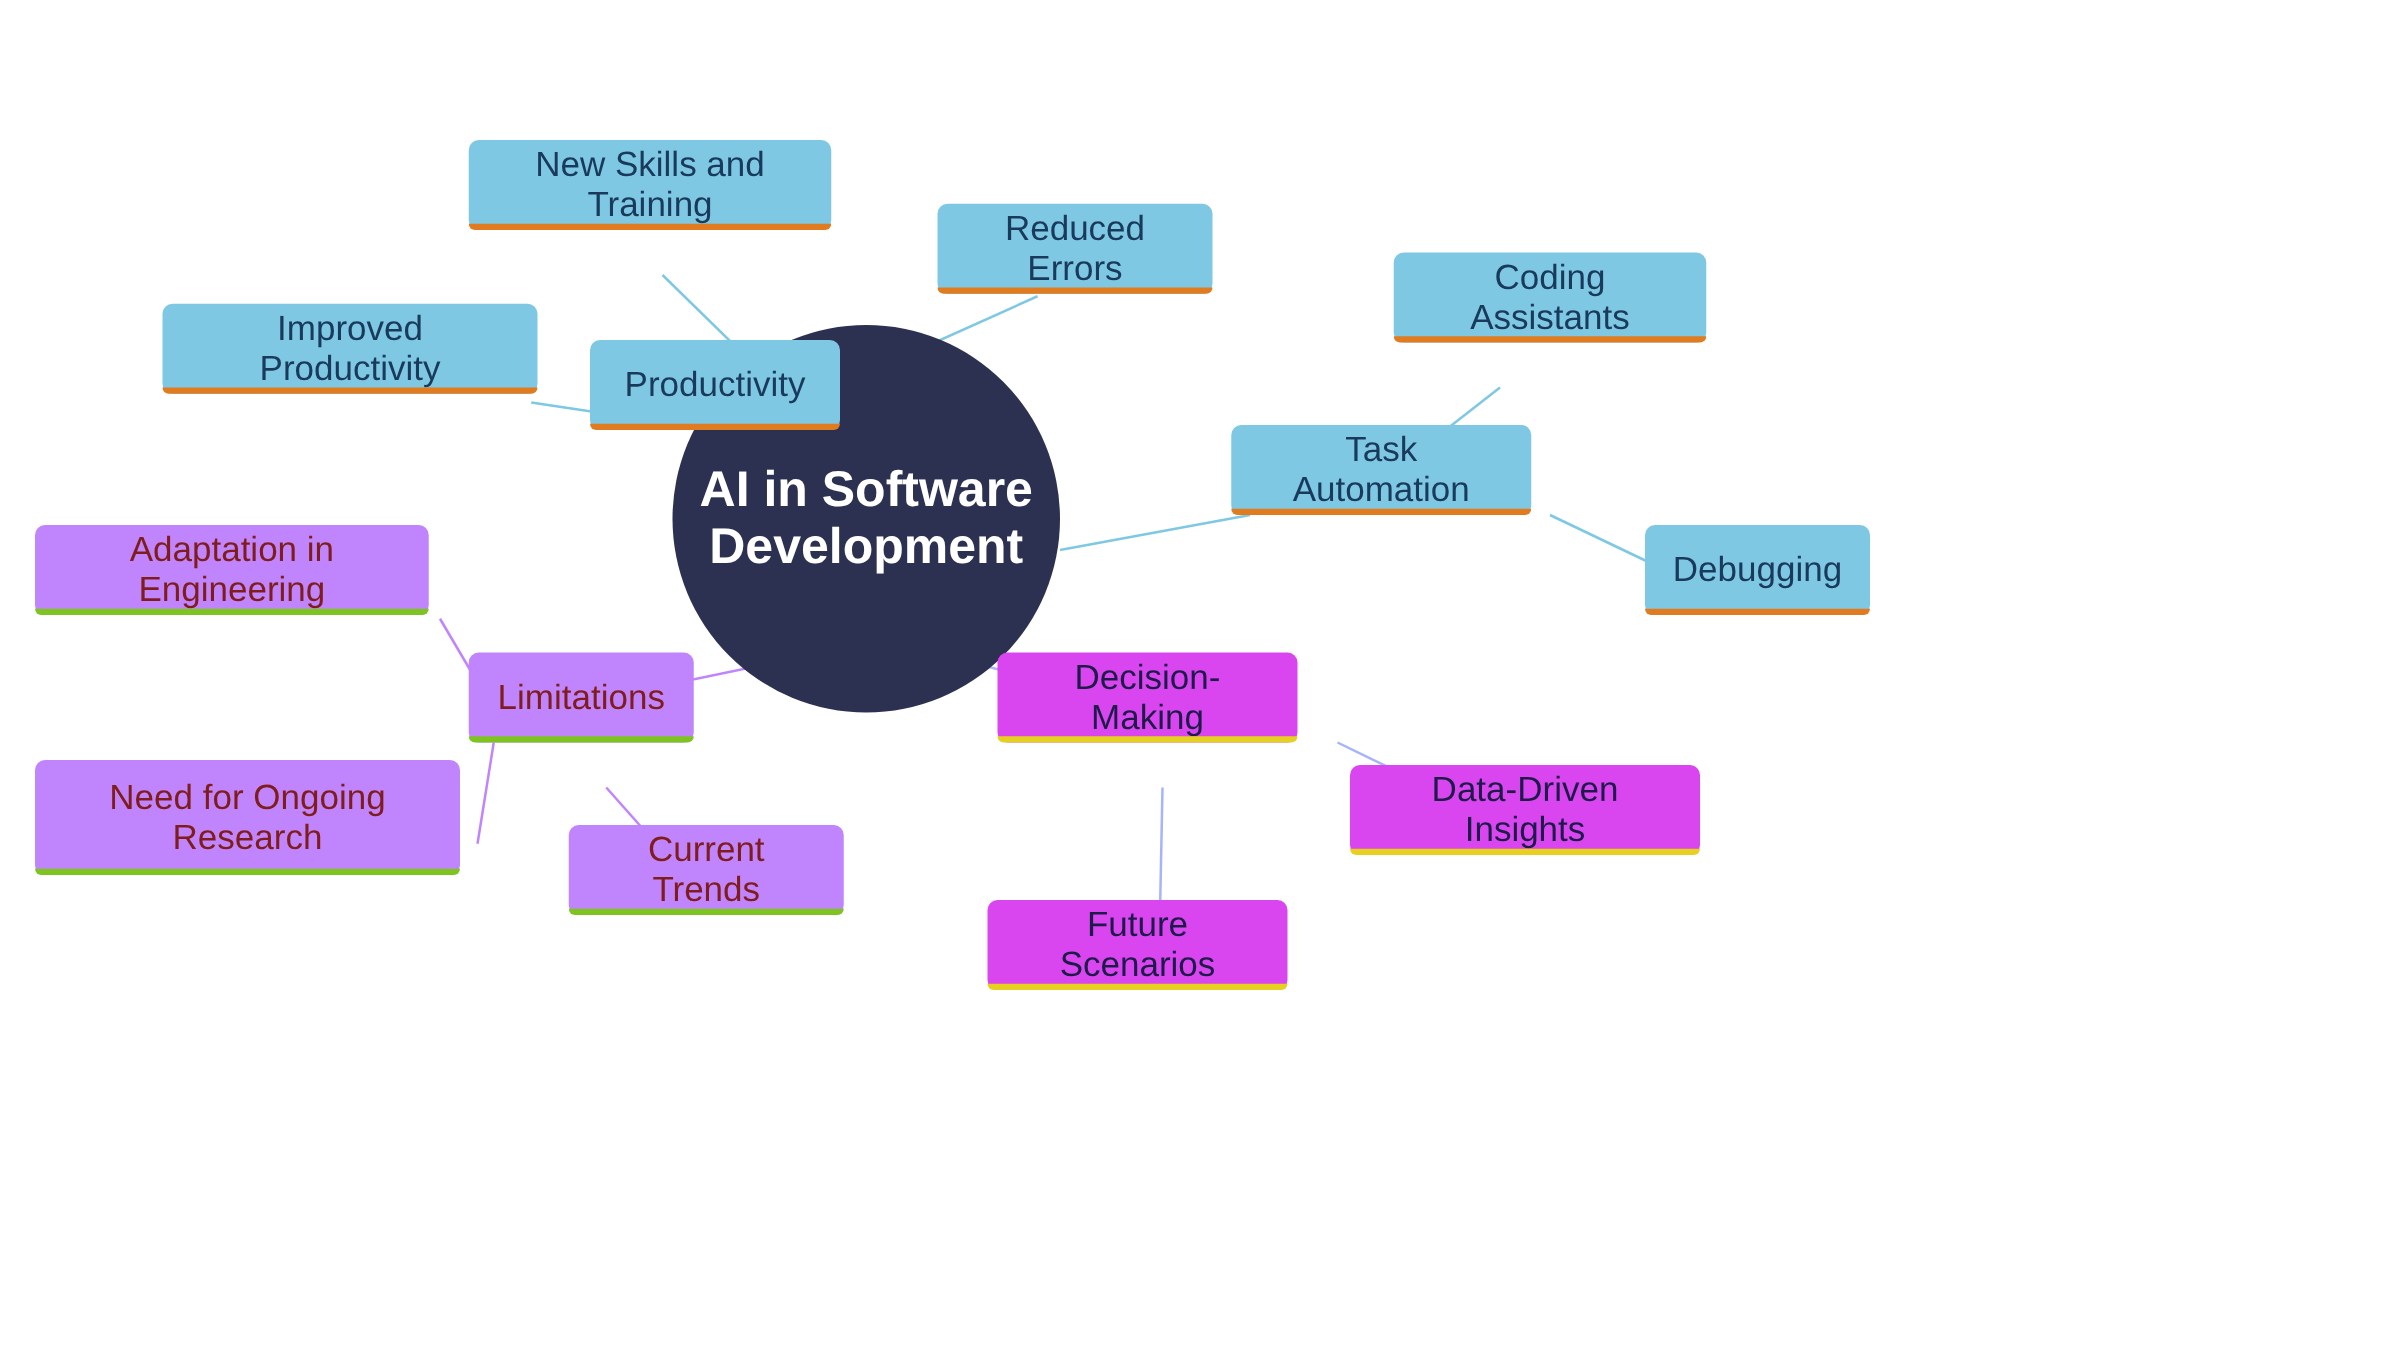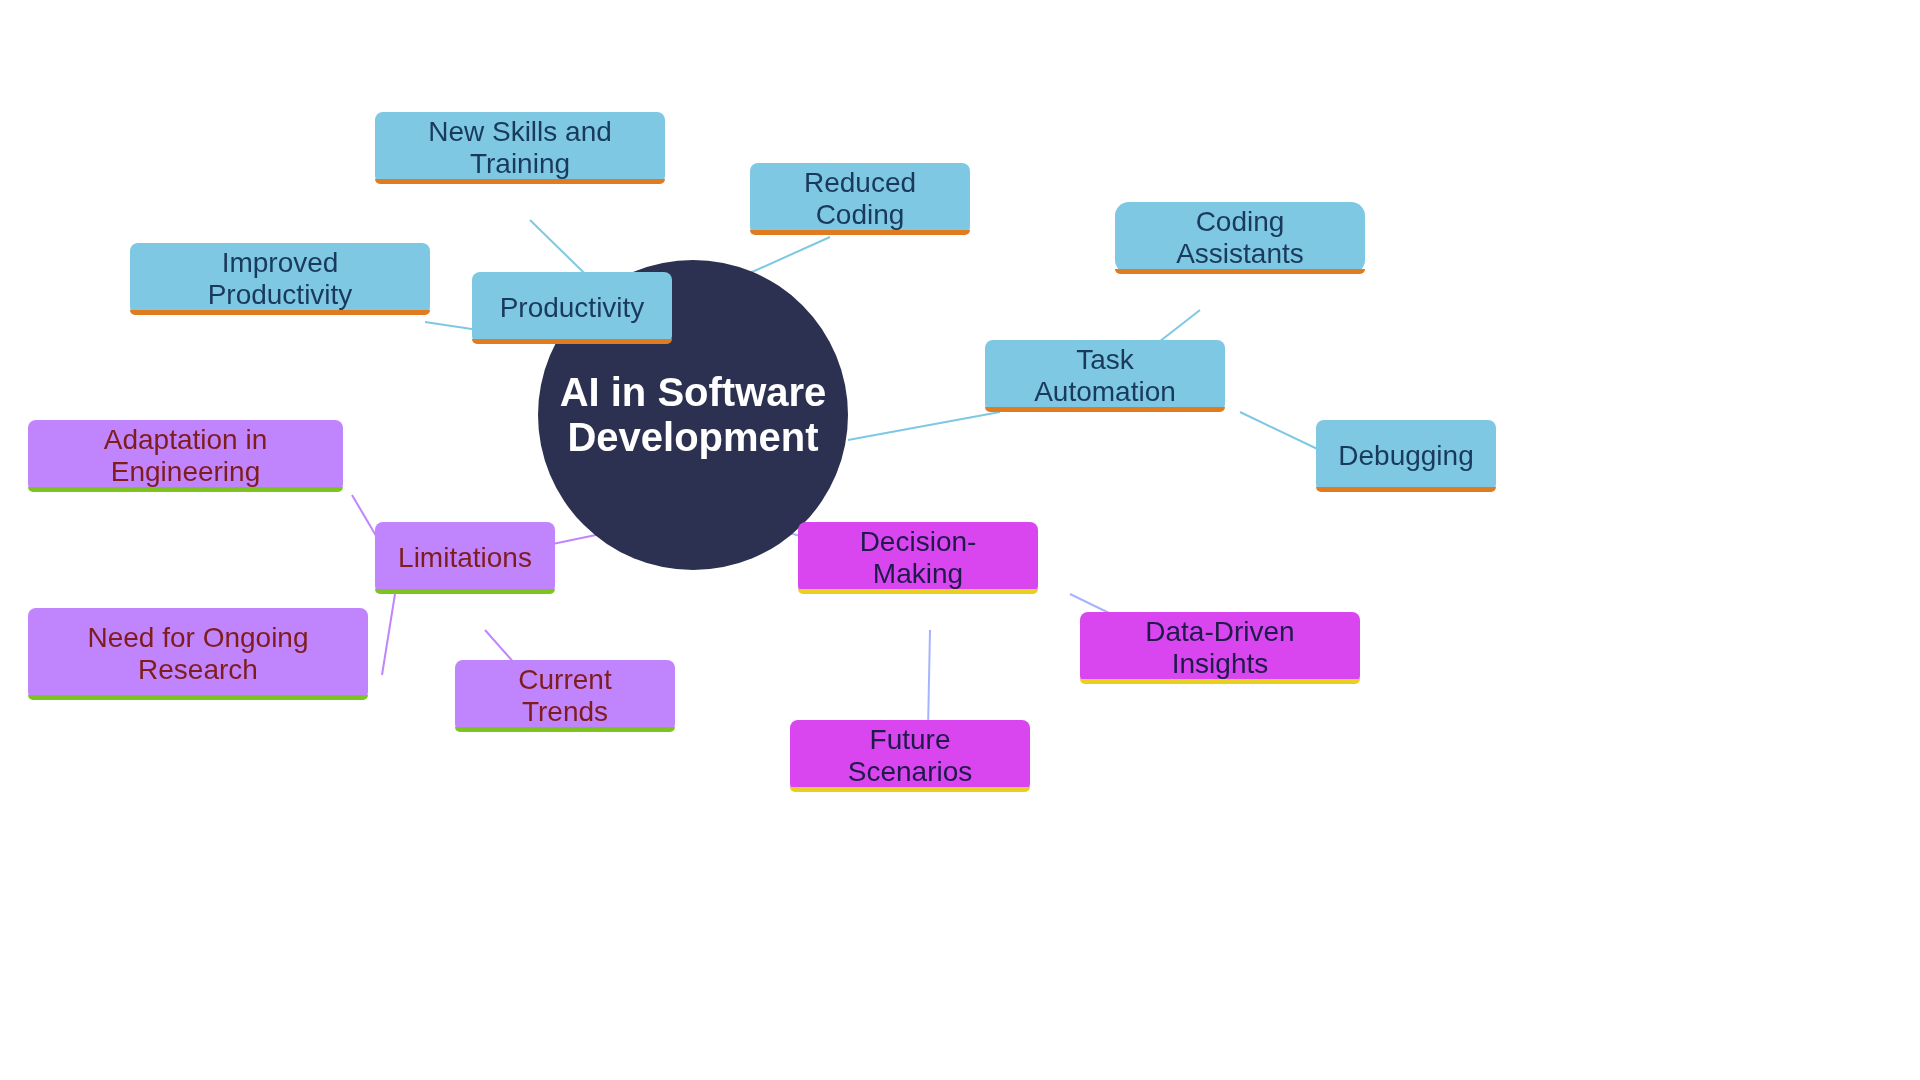--- a/index.html
+++ b/index.html
@@ -115,25 +115,25 @@
 </svg>
 
 <div class="center-node" style="left: 538px; top: 260px;">AI in Software Development</div>
 
 <div class="node node-blue" style="left: 472px; top: 272px; width: 200px; height: 72px;">Productivity</div>
 
 <div class="node node-blue" style="left: 375px; top: 112px; width: 290px; height: 72px;">New Skills and Training</div>
 
 <div class="node node-blue" style="left: 130px; top: 243px; width: 300px; height: 72px;">Improved Productivity</div>
 
-<div class="node node-blue" style="left: 750px; top: 163px; width: 220px; height: 72px;">Reduced Coding</div>
+<div class="node node-blue" style="left: 750px; top: 163px; width: 220px; height: 72px;">Reduced Errors</div>
 
 <div class="node node-blue" style="left: 985px; top: 340px; width: 240px; height: 72px;">Task Automation</div>
 
-<div class="node node-blue" style="left: 1115px; top: 202px; width: 250px; height: 72px; border-radius: 14px;">Coding Assistants</div>
+<div class="node node-blue" style="left: 1115px; top: 202px; width: 250px; height: 72px;">Coding Assistants</div>
 
 <div class="node node-blue" style="left: 1316px; top: 420px; width: 180px; height: 72px;">Debugging</div>
 
 <div class="node node-purple" style="left: 375px; top: 522px; width: 180px; height: 72px;">Limitations</div>
 
 <div class="node node-purple" style="left: 28px; top: 420px; width: 315px; height: 72px;">Adaptation in Engineering</div>
 
 <div class="node node-purple" style="left: 28px; top: 608px; width: 340px; height: 92px;">Need for Ongoing Research</div>
 
 <div class="node node-purple" style="left: 455px; top: 660px; width: 220px; height: 72px;">Current Trends</div>

